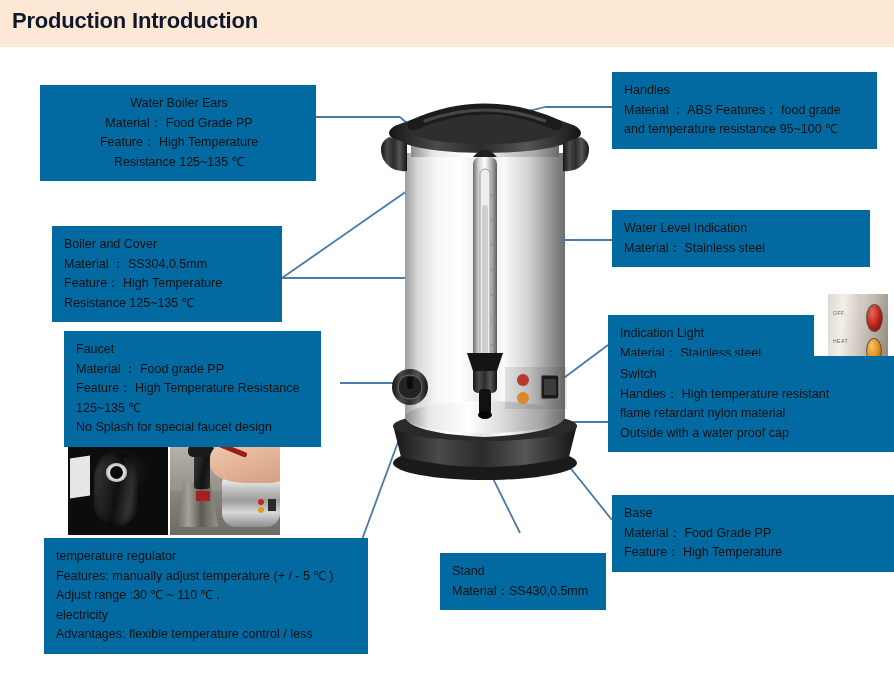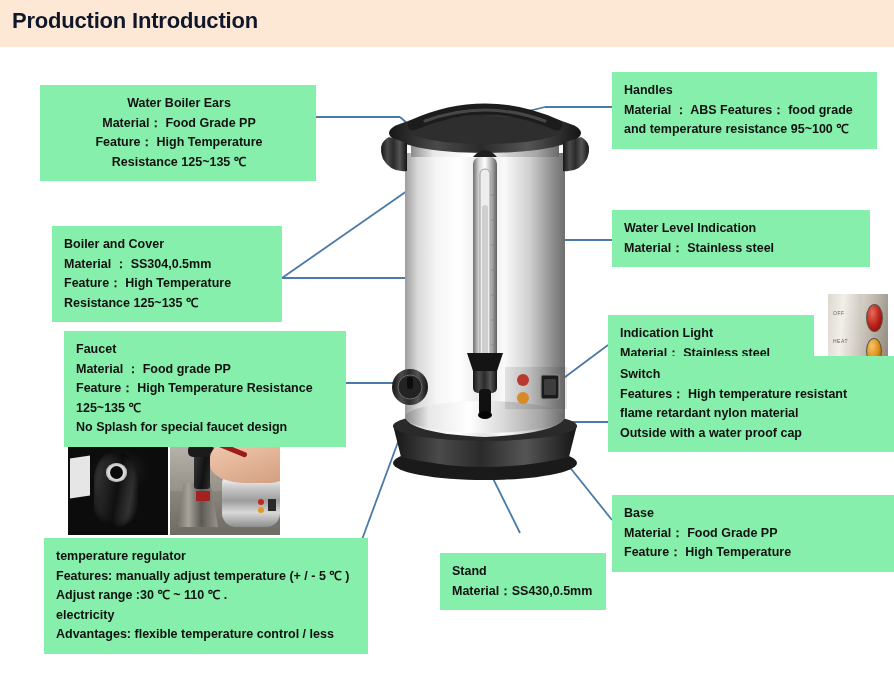--- a/index.html
+++ b/index.html
@@ -33,24 +33,24 @@
     font-size: 22px;
     font-weight: bold;
     color: #0f172a;
     letter-spacing: -0.2px;
     white-space: nowrap;
   }
 
   
   .callout {
     position: absolute;
-    background: #86efac;
+    background: #0369a1;
     color: #111111;
     font-size: 12.5px;
-    font-weight: bold;
+    font-weight: normal;
     line-height: 19.5px;
     box-sizing: border-box;
     padding: 9px 10px 9px 12px;
   }
   .callout .ln { display: block; white-space: nowrap; }
 
   
   #lines {
     position: absolute;
     left: 0; top: 0;
@@ -360,36 +360,36 @@
     <span class="ln">Material ： SS304,0.5mm</span>
     <span class="ln">Feature： High Temperature</span>
     <span class="ln">Resistance  125~135 ℃</span>
   </div>
 
   <div class="callout" style="left:612px; top:210px; width:258px;">
     <span class="ln">Water  Level Indication</span>
     <span class="ln">Material： Stainless steel</span>
   </div>
 
-  <div class="callout" style="left:64px;  top:331px; width:282px;">
+  <div class="callout" style="left:64px;  top:331px; width:257px;">
     <span class="ln">Faucet</span>
     <span class="ln">Material ： Food grade PP</span>
     <span class="ln">Feature： High Temperature Resistance</span>
     <span class="ln">125~135 ℃</span>
     <span class="ln">No  Splash  for special faucet design</span>
   </div>
 
   <div class="callout" style="left:608px; top:315px; width:206px;">
     <span class="ln">Indication Light</span>
     <span class="ln">Material： Stainless steel</span>
   </div>
 
   <div class="callout" style="left:608px; top:356px; width:295px;">
     <span class="ln">Switch</span>
-    <span class="ln">Features： High temperature resistant</span>
+    <span class="ln">Handles： High temperature resistant</span>
     <span class="ln">flame retardant nylon material</span>
     <span class="ln">Outside with a water proof cap</span>
   </div>
 
   <div class="callout" style="left:612px; top:495px; width:282px;">
     <span class="ln">Base</span>
     <span class="ln">Material： Food Grade PP</span>
     <span class="ln">Feature： High Temperature</span>
   </div>
 

